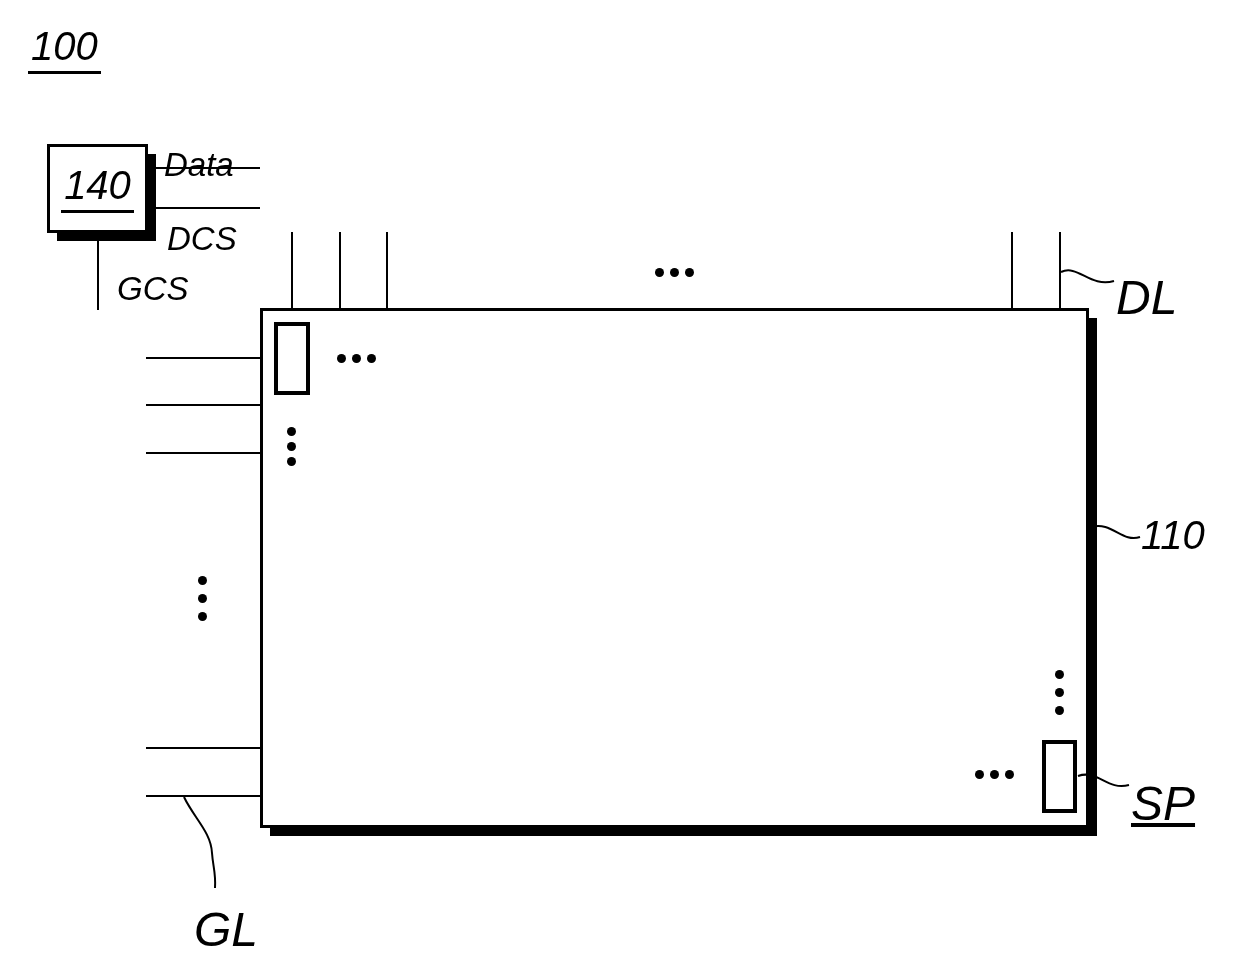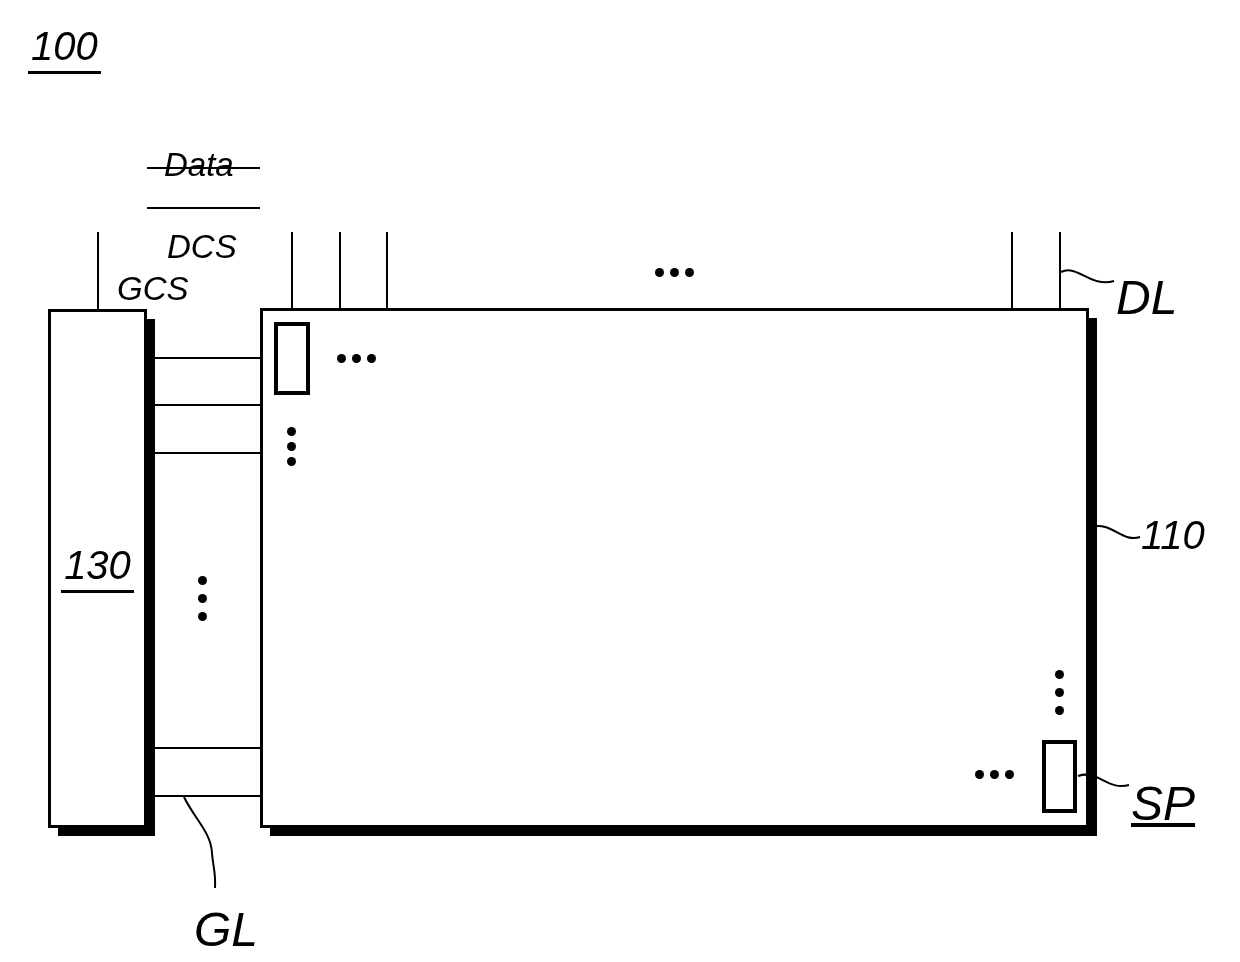--- a/index.html
+++ b/index.html
@@ -71,25 +71,25 @@
     <span class="dot"></span>
       <span class="dot"></span>
       <span class="dot"></span>
   </div>
   <div class="dots dots-v gap9" style="left:198px; top:576px;">
     <span class="dot"></span>
       <span class="dot"></span>
       <span class="dot"></span>
   </div>
 
+  <div class="fbox" style="left:47px; top:144px; width:101px; height:89px;">
+    <span class="ref underlined">140</span>
+  </div>
 
 
-  <div class="fbox" style="left:48px; top:309px; width:99px; height:519px;">
-    <span class="ref underlined">130</span>
-  </div>
 
   <div class="fbox" style="left:260px; top:308px; width:829px; height:520px; align-items:flex-start; justify-content:flex-start;">
 
     <div class="subpixel" style="left:11px; top:11px; width:36px; height:73px;"></div>
     <div class="dots dots-h gap6" style="left:74px; top:43px;">
       <span class="dot"></span>
         <span class="dot"></span>
         <span class="dot"></span>
     </div>
     <div class="dots dots-v gap6" style="left:24px; top:116px;">
@@ -114,21 +114,21 @@
   <svg id="leaders" width="1240" height="962" viewBox="0 0 1240 962">
     <path d="M 1061 272 C 1078 264, 1090 288, 1114 281" fill="none" stroke="#000" stroke-width="2"></path>
     <path d="M 1091 527 C 1112 521, 1122 543, 1140 537" fill="none" stroke="#000" stroke-width="2"></path>
     <path d="M 1078 776 C 1098 769, 1107 791, 1129 785" fill="none" stroke="#000" stroke-width="2"></path>
     <path d="M 184 797 C 194 818, 211 832, 212 853 C 213 867, 216 873, 215 888" fill="none" stroke="#000" stroke-width="2"></path>
   </svg>
 
   <div class="ref underlined" style="position:absolute; left:28px; top:26px;">100</div>
 
   <div class="sig" style="left:164px; top:132px;">Data</div>
-  <div class="sig" style="left:167px; top:214px;">DCS</div>
+  <div class="sig" style="left:167px; top:206px;">DCS</div>
   <div class="sig" style="left:117px; top:256px;">GCS</div>
 
   <div class="sig sig-lg" style="left:1116px; top:258px;">DL</div>
   <div class="sig sig-lg" style="left:194px; top:890px;">GL</div>
   <div class="sig sig-lg" style="left:1131px; top:764px;text-decoration:underline;">SP</div>
 
   <div class="ref" style="position:absolute; left:1141px; top:515px;">110</div>
 
 </div>
 

